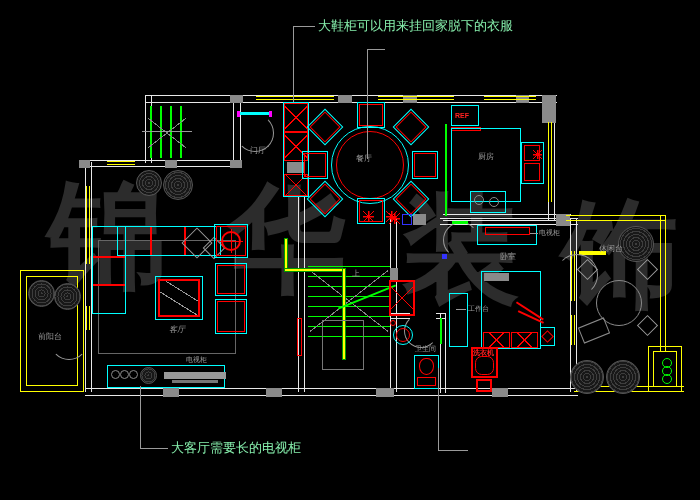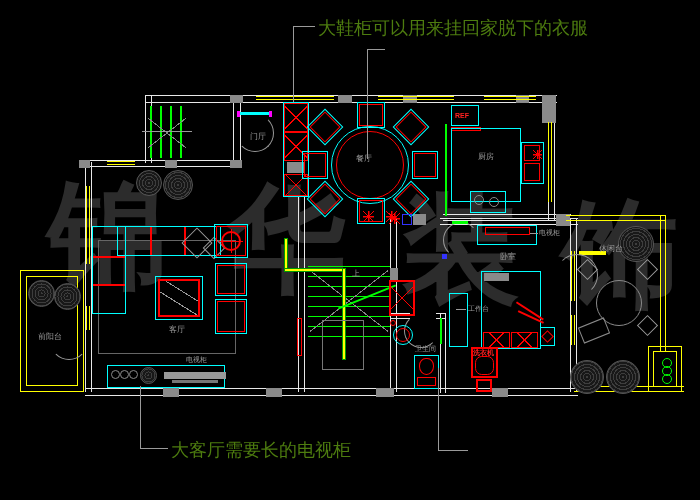--- a/index.html
+++ b/index.html
@@ -26,21 +26,21 @@
     linear-gradient(#ff0000,#ff0000) center/100% 1.5px no-repeat,
     linear-gradient(#ff0000,#ff0000) center/1.5px 100% no-repeat,
     linear-gradient(45deg,transparent calc(50% - .6px),#ff0000 calc(50% - .6px) calc(50% + .6px),transparent calc(50% + .6px)),
     linear-gradient(-45deg,transparent calc(50% - .6px),#ff0000 calc(50% - .6px) calc(50% + .6px),transparent calc(50% + .6px));}
   .tree{border:1px solid #555;border-radius:50%;
     background:repeating-radial-gradient(circle at 50% 50%,#3d3d3d 0 1px,#181818 1px 3px);}
   .arc{border:1px solid transparent;border-radius:50%;}
   .lead{background:#9a9a9a;}
   .lbl{color:#9a9a9a;font-size:8px;line-height:1;white-space:nowrap;}
   .lblr{color:#ff2020;font-size:7px;line-height:1;white-space:nowrap;font-weight:bold;}
-  .anno{color:#4d7c0f;font-size:18px;line-height:1.1;white-space:nowrap;}
+  .anno{color:#86efac;font-size:13px;line-height:1.1;white-space:nowrap;}
   .wm{color:#2c2c2c;font-size:118px;font-weight:bold;line-height:1;z-index:0;
       font-family:"Liberation Serif","DejaVu Serif",serif;}
   .treads{background:repeating-linear-gradient(180deg,#00ff00 0 1px,transparent 1px 10px);}
   .diagx{background:
     linear-gradient(38deg,transparent calc(50% - .5px),#888 calc(50% - .5px) calc(50% + .5px),transparent calc(50% + .5px)),
     linear-gradient(-38deg,transparent calc(50% - .5px),#888 calc(50% - .5px) calc(50% + .5px),transparent calc(50% + .5px));}
   .rail{background:#ffff00;box-shadow:inset 0 0 0 1px #009900;}
   .gline{background:#00ff00;}
   .diam{transform:rotate(45deg);border:1px solid #999;}
   .rdiam{transform:rotate(45deg);border:1px solid #ff0000;}
@@ -113,21 +113,21 @@
   <div class="gline" style="left:180px;top:106px;width:1.5px;height:52px;"></div>
   <div class="diagx" style="left:148px;top:108px;width:38px;height:50px;"></div>
   <div class="lead" style="left:142px;top:131px;width:50px;height:1px;"></div>
   <div class="tree" style="left:136px;top:170px;width:26px;height:26px;"></div>
   <div class="tree" style="left:163px;top:170px;width:30px;height:30px;"></div>
 
   <div style="left:240px;top:112px;width:30px;height:3px;background:#00ffff;"></div>
   <div style="left:237px;top:111px;width:3px;height:6px;background:#ff00ff;"></div>
   <div style="left:269px;top:111px;width:3px;height:6px;background:#ff00ff;"></div>
   <div class="arc" style="left:236px;top:114px;width:38px;height:38px;border-right-color:#999;border-bottom-color:#999;"></div>
-  <div class="lbl" style="left:250px;top:133px;">门厅</div>
+  <div class="lbl" style="left:250px;top:147px;">门厅</div>
 
   <div class="cy" style="left:283px;top:102px;width:26px;height:95px;"></div>
   <div class="xcell" style="left:284px;top:103px;width:24px;height:29px;"></div>
   <div class="xcell" style="left:284px;top:132px;width:24px;height:29px;"></div>
   <div class="pillar" style="left:287px;top:162px;width:18px;height:11px;"></div>
   <div class="xcell" style="left:284px;top:174px;width:24px;height:22px;"></div>
 
   <div class="cy" style="left:331px;top:126px;width:78px;height:78px;border-radius:50%;"></div>
   <div class="rd" style="left:336px;top:131px;width:68px;height:68px;border-radius:50%;"></div>
   <div class="chair" style="left:357px;top:102px;width:28px;height:26px;"></div>
@@ -171,21 +171,21 @@
   <div class="cy" style="left:214px;top:224px;width:34px;height:34px;"></div>
   <div class="rd" style="left:216px;top:226px;width:30px;height:30px;"></div>
   <div class="rd2" style="left:221px;top:231px;width:20px;height:20px;border-radius:50%;"></div>
   <div class="fan-cross" style="left:219px;top:229px;width:24px;height:24px;"></div>
   <div class="chair" style="left:215px;top:263px;width:32px;height:33px;"></div>
   <div class="chair" style="left:215px;top:299px;width:32px;height:35px;"></div>
   <div class="cy" style="left:155px;top:276px;width:48px;height:44px;"></div>
   <div class="rd2" style="left:158px;top:279px;width:42px;height:38px;background:
       linear-gradient(32deg,transparent calc(40% - .5px),#999 calc(40% - .5px) calc(40% + .5px),transparent calc(40% + .5px)),
       linear-gradient(32deg,transparent calc(65% - .5px),#999 calc(65% - .5px) calc(65% + .5px),transparent calc(65% + .5px));"></div>
-  <div class="lbl" style="left:169px;top:326px;">客厅</div>
+  <div class="lbl" style="left:169px;top:326px;font-style:italic;">客厅</div>
   <div class="rd" style="left:297px;top:318px;width:5px;height:38px;"></div>
 
   <div class="cy" style="left:107px;top:365px;width:118px;height:23px;"></div>
   <div class="grayb" style="left:111px;top:370px;width:9px;height:9px;border-radius:50%;"></div>
   <div class="grayb" style="left:120px;top:370px;width:9px;height:9px;border-radius:50%;"></div>
   <div class="grayb" style="left:129px;top:370px;width:9px;height:9px;border-radius:50%;"></div>
   <div class="tree" style="left:140px;top:367px;width:17px;height:17px;"></div>
   <div style="left:164px;top:372px;width:62px;height:7px;background:#999;"></div>
   <div style="left:172px;top:380px;width:46px;height:3px;background:#777;"></div>
   <div class="lbl" style="left:186px;top:356px;font-size:7px;">电视柜</div>

